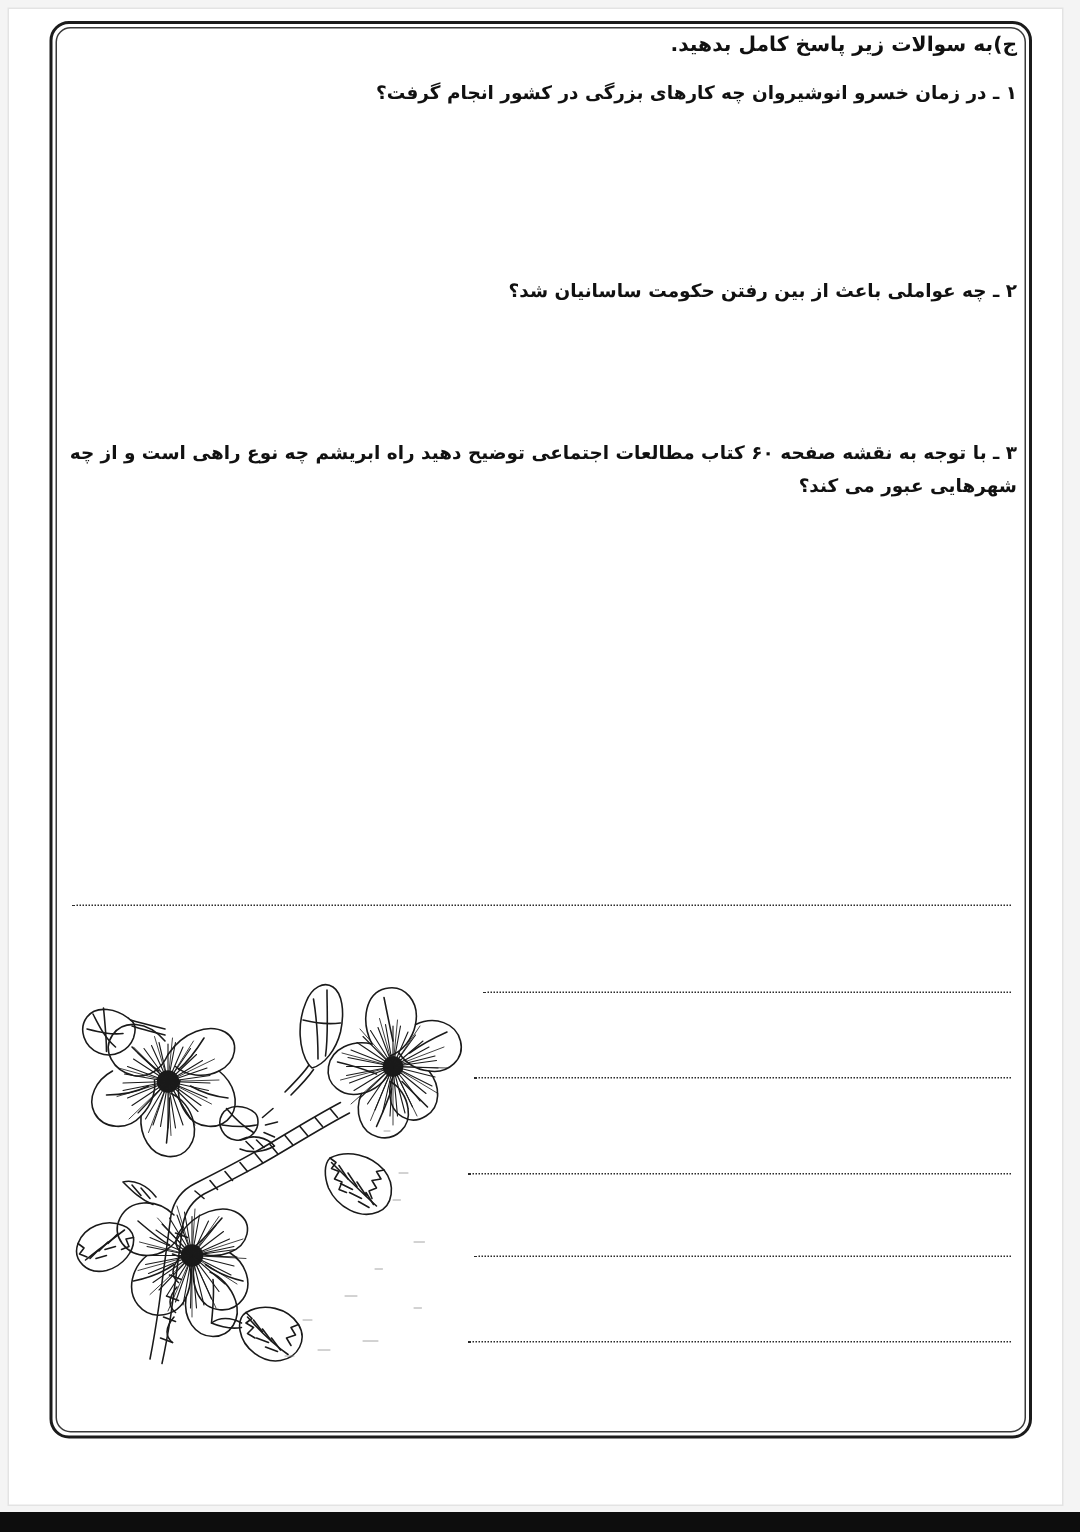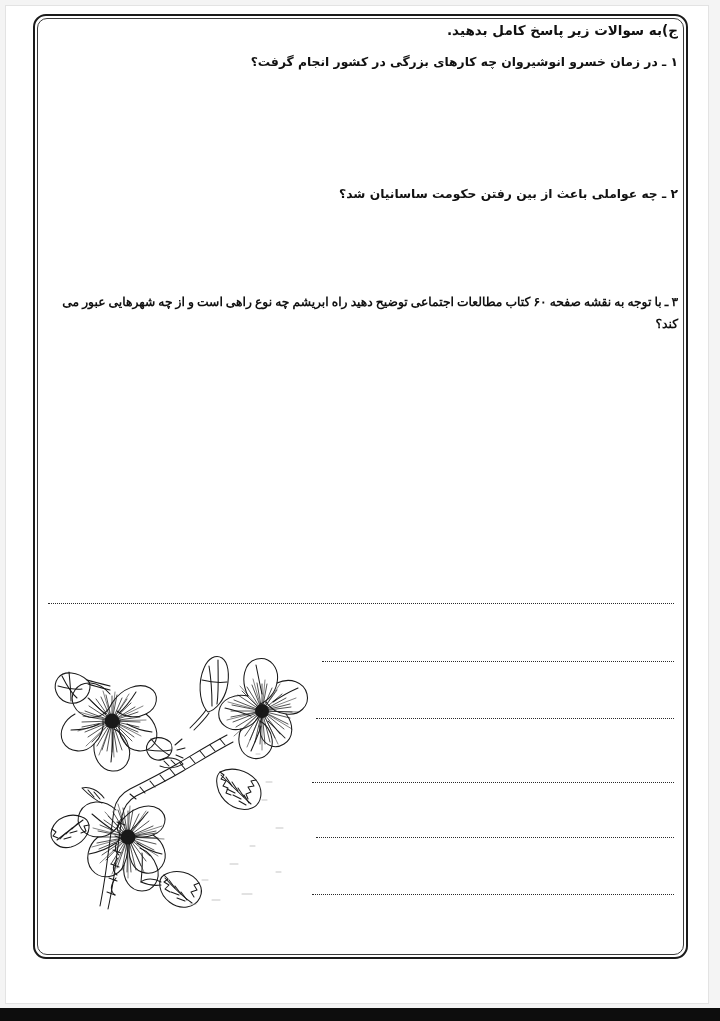--- a/index.html
+++ b/index.html
@@ -96,21 +96,21 @@
     position: absolute;
     right: 0;
     font-size: 12.3px;
     font-weight: bold;
     line-height: 1.75;
     letter-spacing: -0.15px;
   }
 
   #question-1 { top: 30px; width: 100%; }
   #question-2 { top: 138px; width: 100%; margin-top: 24px; }
-  #question-3 { top: 270px; width: 100%; font-family: Liberation Serif, serif; }
+  #question-3 { top: 270px; width: 100%; }
   #question-4 { top: 512px; width: 100%; }
 
   
   #research-banner {
     position: absolute;
     left: 265px;
     top: 426px;
     width: 98px;
     height: 66px;
   }

